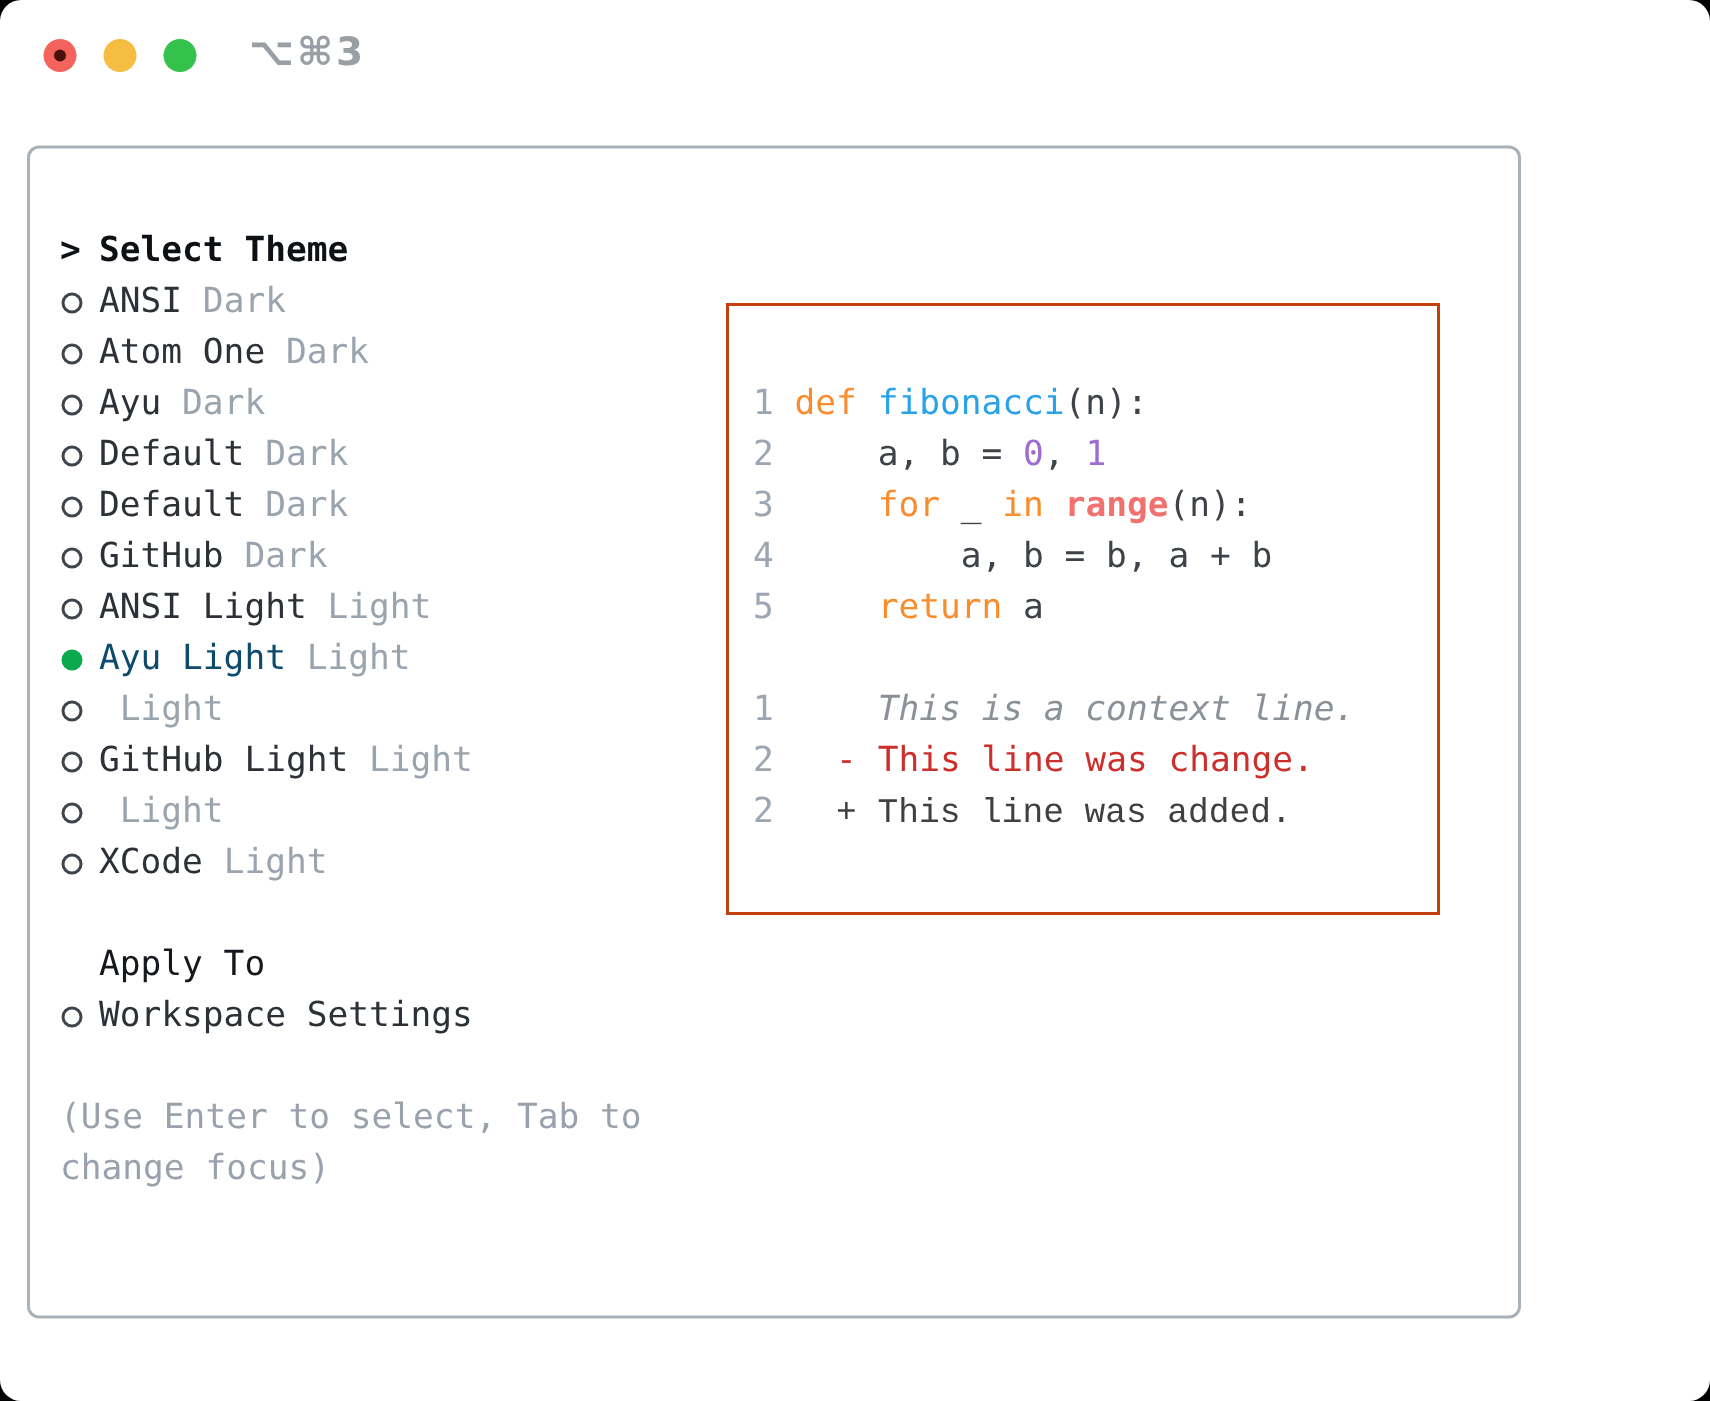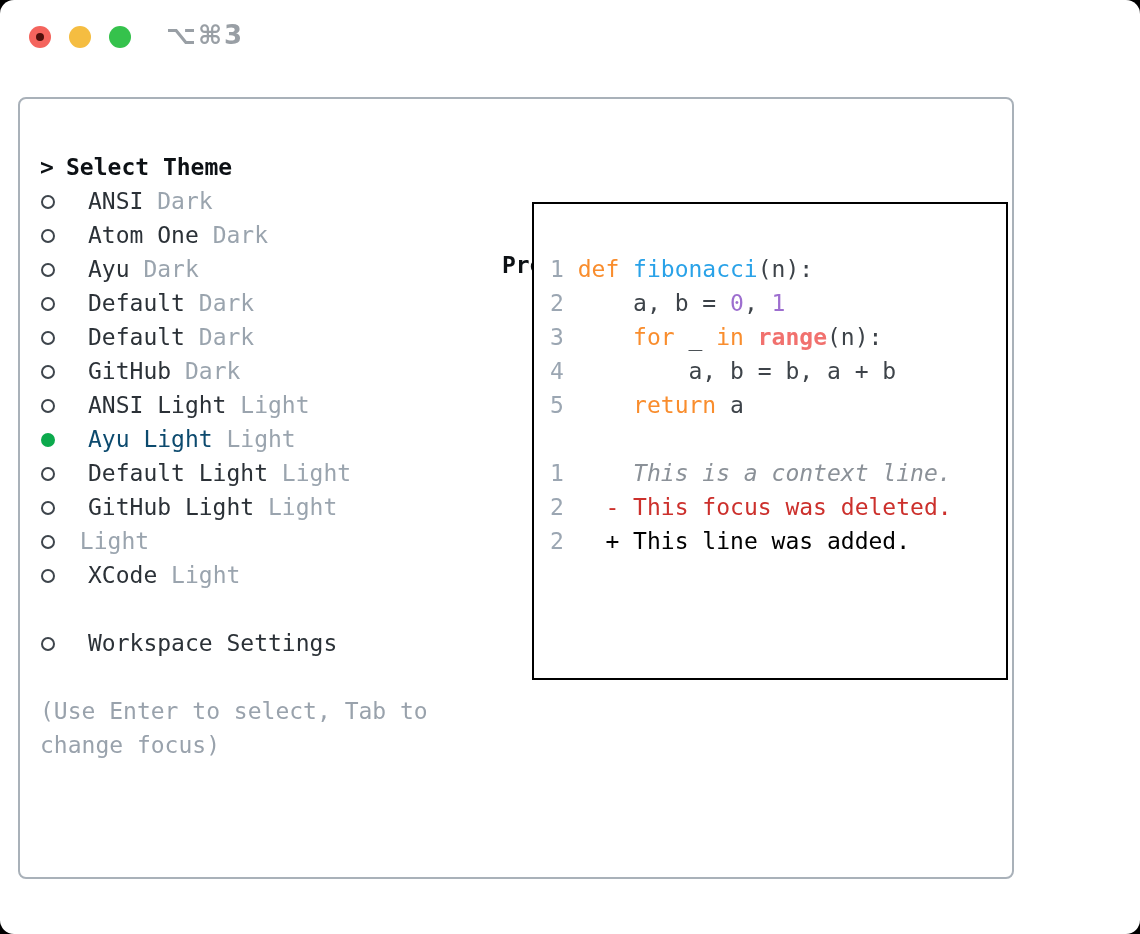--- a/index.html
+++ b/index.html
@@ -25,45 +25,45 @@
     border:2px solid #a9b1b9;border-radius:8px;box-sizing:border-box;background:#fff;
   }
   .leftcol{position:absolute;left:20px;top:51px;font-size:23px;line-height:34px;}
   .row{height:34px;display:flex;align-items:center;white-space:pre;}
   .marker{position:relative;flex:0 0 26px;width:26px;height:34px;}
   .prompt{position:absolute;left:0;top:0;line-height:34px;font-weight:bold;color:#0d1115;}
   .circle{position:absolute;left:1px;top:11px;width:10px;height:10px;border:2px solid #3e454c;border-radius:50%;}
   .circle.sel{background:#0caa4d;border-color:#0caa4d;}
   .h-label{font-weight:bold;color:#0d1115;}
   .sub-label{color:#14181d;}
-  .item-label{color:#2b3137;margin-left:22px;}
+  .item-label{color:#2b3137;}
   .item-label.sel{color:#0c4a6e;}
   .cat{color:#9aa4ae;}
   .spacer{height:34px;}
   .hint{height:34px;line-height:34px;color:#99a2ac;white-space:pre;}
   
   .preview-title{
     position:absolute;left:482px;top:149px;height:34px;line-height:34px;
     font-size:23px;font-weight:bold;color:#0d1115;
   }
   .preview-box{
-    position:absolute;left:512px;top:103px;width:476px;height:478px;
-    border:2px solid #000000;box-sizing:border-box;background:#fff;
+    position:absolute;left:464px;top:103px;width:476px;height:408px;
+    border:2px solid #c2410c;box-sizing:border-box;background:#fff;
   }
   .code{position:absolute;left:16px;top:48px;font-size:23px;line-height:34px;}
   .cl{height:34px;white-space:pre;}
   .tk-ln{color:#9ba6b2;}
   .tk-kw{color:#f98d2d;}
   .tk-fn{color:#29a2e8;}
   .tk-fg{color:#3d4349;}
   .tk-num{color:#9d6ecf;}
   .tk-bi{color:#f1716e;font-weight:bold;}
   .tk-ctx{color:#8b9198;font-style:italic;}
   .tk-del{color:#cc302c;}
-  .tk-add{color:#000000;}
+  .tk-add{color:#404040;font-family:Liberation Mono, monospace;}
 </style>
 </head>
 <body>
 
 <div class="page">
 
   <div>
     <span class="light light-red">
         <span class="dot"></span>
       </span>
@@ -82,28 +82,32 @@
 
       <div id="theme-list">
           <div class="row"><span class="marker"><span class="circle"></span></span><span class="item-label">ANSI</span><span class="cat"> Dark</span></div>
           <div class="row"><span class="marker"><span class="circle"></span></span><span class="item-label">Atom One</span><span class="cat"> Dark</span></div>
           <div class="row"><span class="marker"><span class="circle"></span></span><span class="item-label">Ayu</span><span class="cat"> Dark</span></div>
           <div class="row"><span class="marker"><span class="circle"></span></span><span class="item-label">Default</span><span class="cat"> Dark</span></div>
           <div class="row"><span class="marker"><span class="circle"></span></span><span class="item-label">Default</span><span class="cat"> Dark</span></div>
           <div class="row"><span class="marker"><span class="circle"></span></span><span class="item-label">GitHub</span><span class="cat"> Dark</span></div>
           <div class="row"><span class="marker"><span class="circle"></span></span><span class="item-label">ANSI Light</span><span class="cat"> Light</span></div>
           <div class="row"><span class="marker"><span class="circle sel"></span></span><span class="item-label sel">Ayu Light</span><span class="cat"> Light</span></div>
-          <div class="row"><span class="marker"><span class="circle"></span></span><span class="item-label">Default Light</span><span class="cat"> Light</span></div>
+          <div class="row"><span class="marker"><span class="circle"></span></span><span class="cat"> Light</span></div>
           <div class="row"><span class="marker"><span class="circle"></span></span><span class="item-label">GitHub Light</span><span class="cat"> Light</span></div>
           <div class="row"><span class="marker"><span class="circle"></span></span><span class="cat"> Light</span></div>
           <div class="row"><span class="marker"><span class="circle"></span></span><span class="item-label">XCode</span><span class="cat"> Light</span></div>
         </div>
 
       <div class="spacer"></div>
 
+      <div class="row">
+        <span class="marker"></span>
+        <span class="sub-label">Apply To</span>
+      </div>
 
       <div id="apply-list">
           <div class="row"><span class="marker"><span class="circle"></span></span><span class="item-label">Workspace Settings</span></div>
         </div>
 
       <div class="spacer"></div>
 
       <div class="hint">(Use Enter to select, Tab to</div>
       <div class="hint">change focus)</div>
     </div>
@@ -112,19 +116,19 @@
 
     <div class="preview-box">
       <div class="code" id="code-lines">
           <div class="cl"><span class="tk-ln">1 </span><span class="tk-kw">def </span><span class="tk-fn">fibonacci</span><span class="tk-fg">(n):</span></div>
           <div class="cl"><span class="tk-ln">2 </span><span class="tk-fg">    a, b = </span><span class="tk-num">0</span><span class="tk-fg">, </span><span class="tk-num">1</span></div>
           <div class="cl"><span class="tk-ln">3 </span><span class="tk-fg">    </span><span class="tk-kw">for</span><span class="tk-fg"> _ </span><span class="tk-kw">in</span><span class="tk-fg"> </span><span class="tk-bi">range</span><span class="tk-fg">(n):</span></div>
           <div class="cl"><span class="tk-ln">4 </span><span class="tk-fg">        a, b = b, a + b</span></div>
           <div class="cl"><span class="tk-ln">5 </span><span class="tk-fg">    </span><span class="tk-kw">return</span><span class="tk-fg"> a</span></div>
           <div class="cl"></div>
           <div class="cl"><span class="tk-ln">1 </span><span class="tk-ctx">    This is a context line.</span></div>
-          <div class="cl"><span class="tk-ln">2 </span><span class="tk-fg">  </span><span class="tk-del">- This focus was deleted.</span></div>
+          <div class="cl"><span class="tk-ln">2 </span><span class="tk-fg">  </span><span class="tk-del">- This line was change.</span></div>
           <div class="cl"><span class="tk-ln">2 </span><span class="tk-fg">  </span><span class="tk-add">+ This line was added.</span></div>
         </div>
     </div>
 
   </div>
 </div>
 
 </body></html>

